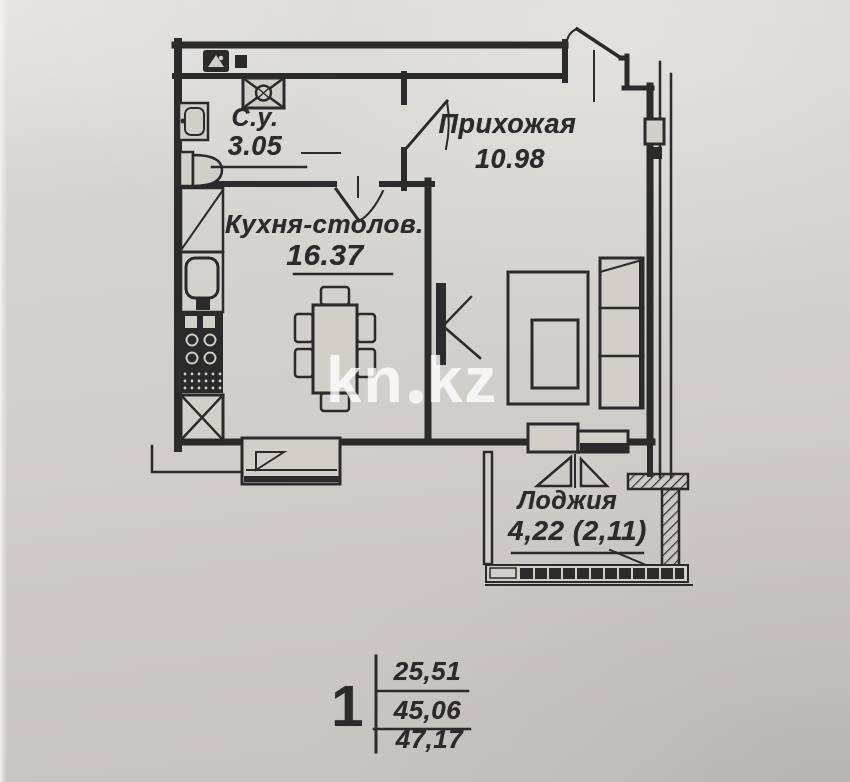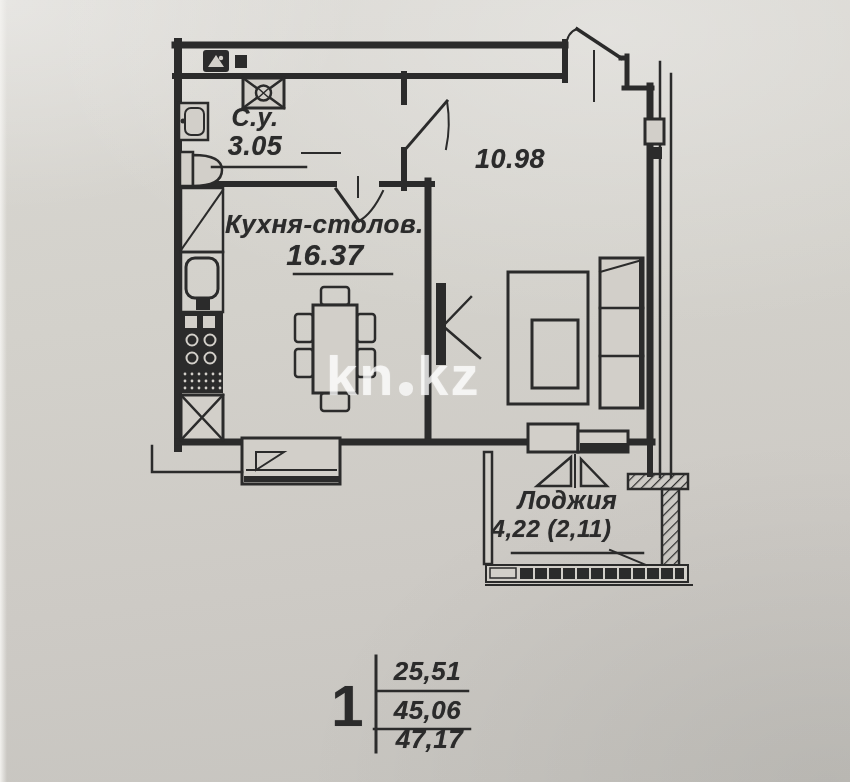--- a/index.html
+++ b/index.html
@@ -21,21 +21,21 @@
   .paper-fill{fill:var(--paper,#d2cfc9);}
   .ink-fill{fill:currentColor;}
   .lbl{
     position:absolute;text-align:center;color:var(--ink,#2b2b2b);
     font-style:italic;font-weight:700;letter-spacing:.5px;line-height:1.05;
     text-shadow:0 0 .7px rgba(40,40,40,.55);white-space:nowrap;
   }
   .upright{font-style:normal;letter-spacing:0;}
   #watermark{
     position:absolute;left:326px;top:348px;display:flex;align-items:flex-end;
-    font-weight:700;font-size:56px;letter-spacing:2px;
+    font-weight:700;font-size:64px;letter-spacing:2px;
     color:var(--watermark_rgba,rgba(255,255,255,.72));line-height:1;
     text-shadow:0 0 2px rgba(255,255,255,.25);
   }
   #watermark .drop{
     display:inline-block;width:14px;height:14px;margin:0 4px 8px 4px;
     background:rgba(255,255,255,.72);border-radius:50% 50% 55% 55%;
   }
 </style>
 </head>
 <body>
@@ -195,28 +195,29 @@
       <path d="M512 553 H643" stroke-width="2.5"></path>
       <path d="M376 656 V752" stroke-width="3"></path>
       <path d="M378 691 H468" stroke-width="2.5"></path>
       <path d="M374 729 H470" stroke-width="2.5"></path>
     </g>
   </svg>
 
   <div class="lbl" style="left:205px;top:104px;width:100px;font-size:25px">С.у.</div>
   <div class="lbl" style="left:205px;top:132px;width:100px;font-size:27px">3.05</div>
 
+  <div class="lbl" style="left:420px;top:110px;width:175px;font-size:27px">Прихожая</div>
   <div class="lbl" style="left:440px;top:145px;width:140px;font-size:27px">10.98</div>
 
   <div class="lbl" style="left:225px;top:211px;width:195px;font-size:26px">Кухня-столов.</div>
   <div class="lbl" style="left:270px;top:239px;width:110px;font-size:30px">16.37</div>
 
 
   <div class="lbl" style="left:500px;top:487px;width:135px;font-size:25px">Лоджия</div>
-  <div class="lbl" style="left:464px;top:516px;width:175px;font-size:24px">4,22 (2,11)</div>
+  <div class="lbl" style="left:490px;top:516px;width:175px;font-size:28px">4,22 (2,11)</div>
 
   <div id="watermark">
     <span>kn</span>
     <span class="drop"></span>
     <span>kz</span>
   </div>
 
   <div class="lbl upright" style="left:325px;top:676px;width:45px;font-size:58px">1</div>
   <div class="lbl" style="left:380px;top:658px;width:95px;font-size:26px">25,51</div>
   <div class="lbl" style="left:380px;top:697px;width:95px;font-size:26px">45,06</div>

